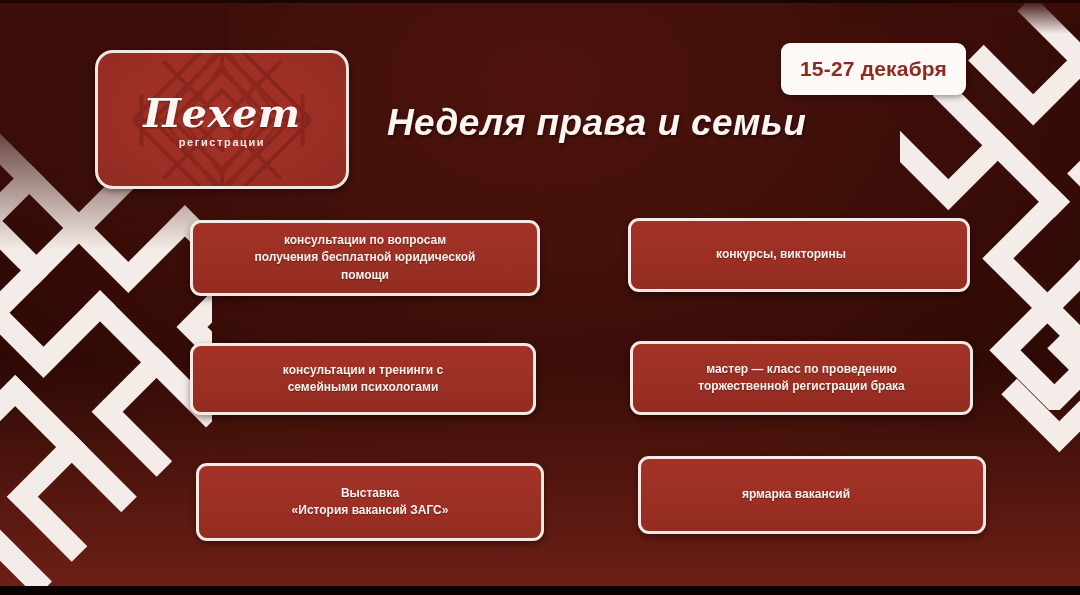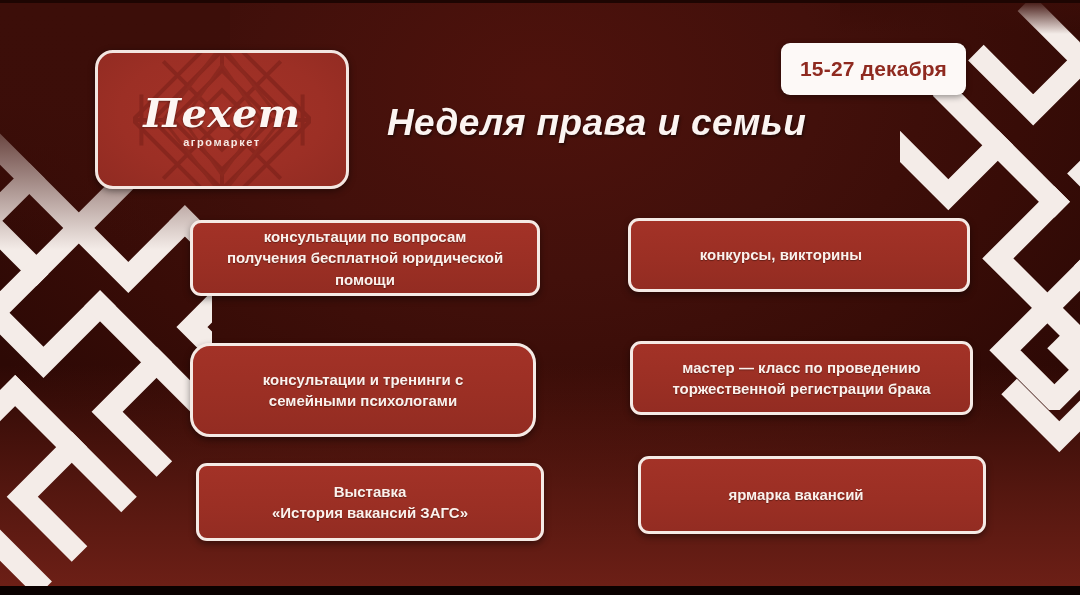--- a/index.html
+++ b/index.html
@@ -136,33 +136,33 @@
     border: 3px solid #f5eae5;
     background: linear-gradient(180deg, #a33227 0%, #9b2f24 55%, #932c22 100%);
     box-shadow: 0 3px 7px rgba(0,0,0,0.42);
     display: flex;
     align-items: center;
     justify-content: center;
     box-sizing: border-box;
   }
   .card .card-text {
     color: #fbf1ec;
-    font-size: 15px;
+    font-size: 12px;
     font-weight: 700;
     line-height: 1.42;
     text-align: center;
     text-shadow: 0 1px 1px rgba(0,0,0,0.35);
     white-space: pre-line;
     padding: 0 10px;
   }
   
   #card-0 { left: 190px; top: 220px;  width: 350px; height: 76px; }
   #card-1 { left: 628px; top: 218px;  width: 342px; height: 74px; }
   #card-1 .card-text { transform: translateX(-18px); }
-  #card-2 { left: 190px; top: 343px;  width: 346px; height: 94px; border-radius: 20px; }
+  #card-2 { left: 190px; top: 343px;  width: 346px; height: 72px; }
   #card-3 { left: 630px; top: 341px;  width: 343px; height: 74px; }
   #card-4 { left: 196px; top: 463px;  width: 348px; height: 78px; }
   #card-5 { left: 638px; top: 456px;  width: 348px; height: 78px; }
   #card-5 .card-text { transform: translateX(-16px); }
 </style>
 </head>
 <body>
 
 <div id="poster">
 
@@ -245,21 +245,21 @@
           <path d="M14 50 L50 14 M128 14 L164 50 M14 128 L50 164 M128 164 L164 128"></path>
         </g>
         <g fill="none" stroke="#722017" stroke-width="3">
           <path d="M89 14 L30 89 L89 164 L148 89 Z"></path>
           <path d="M89 34 L50 89 L89 144 L128 89 Z"></path>
         </g>
       </svg>
     </div>
     <div class="logo-text-wrap">
       <div class="logo-word">Пехет</div>
-      <div class="logo-sub">агромаркет</div>
+      <div class="logo-sub">регистрации</div>
     </div>
   </div>
 
   <div class="date-badge">
     <span>15-27 декабря</span>
   </div>
 
   <div class="title">Неделя права и семьи</div>
 
   <div class="card" id="card-0">

